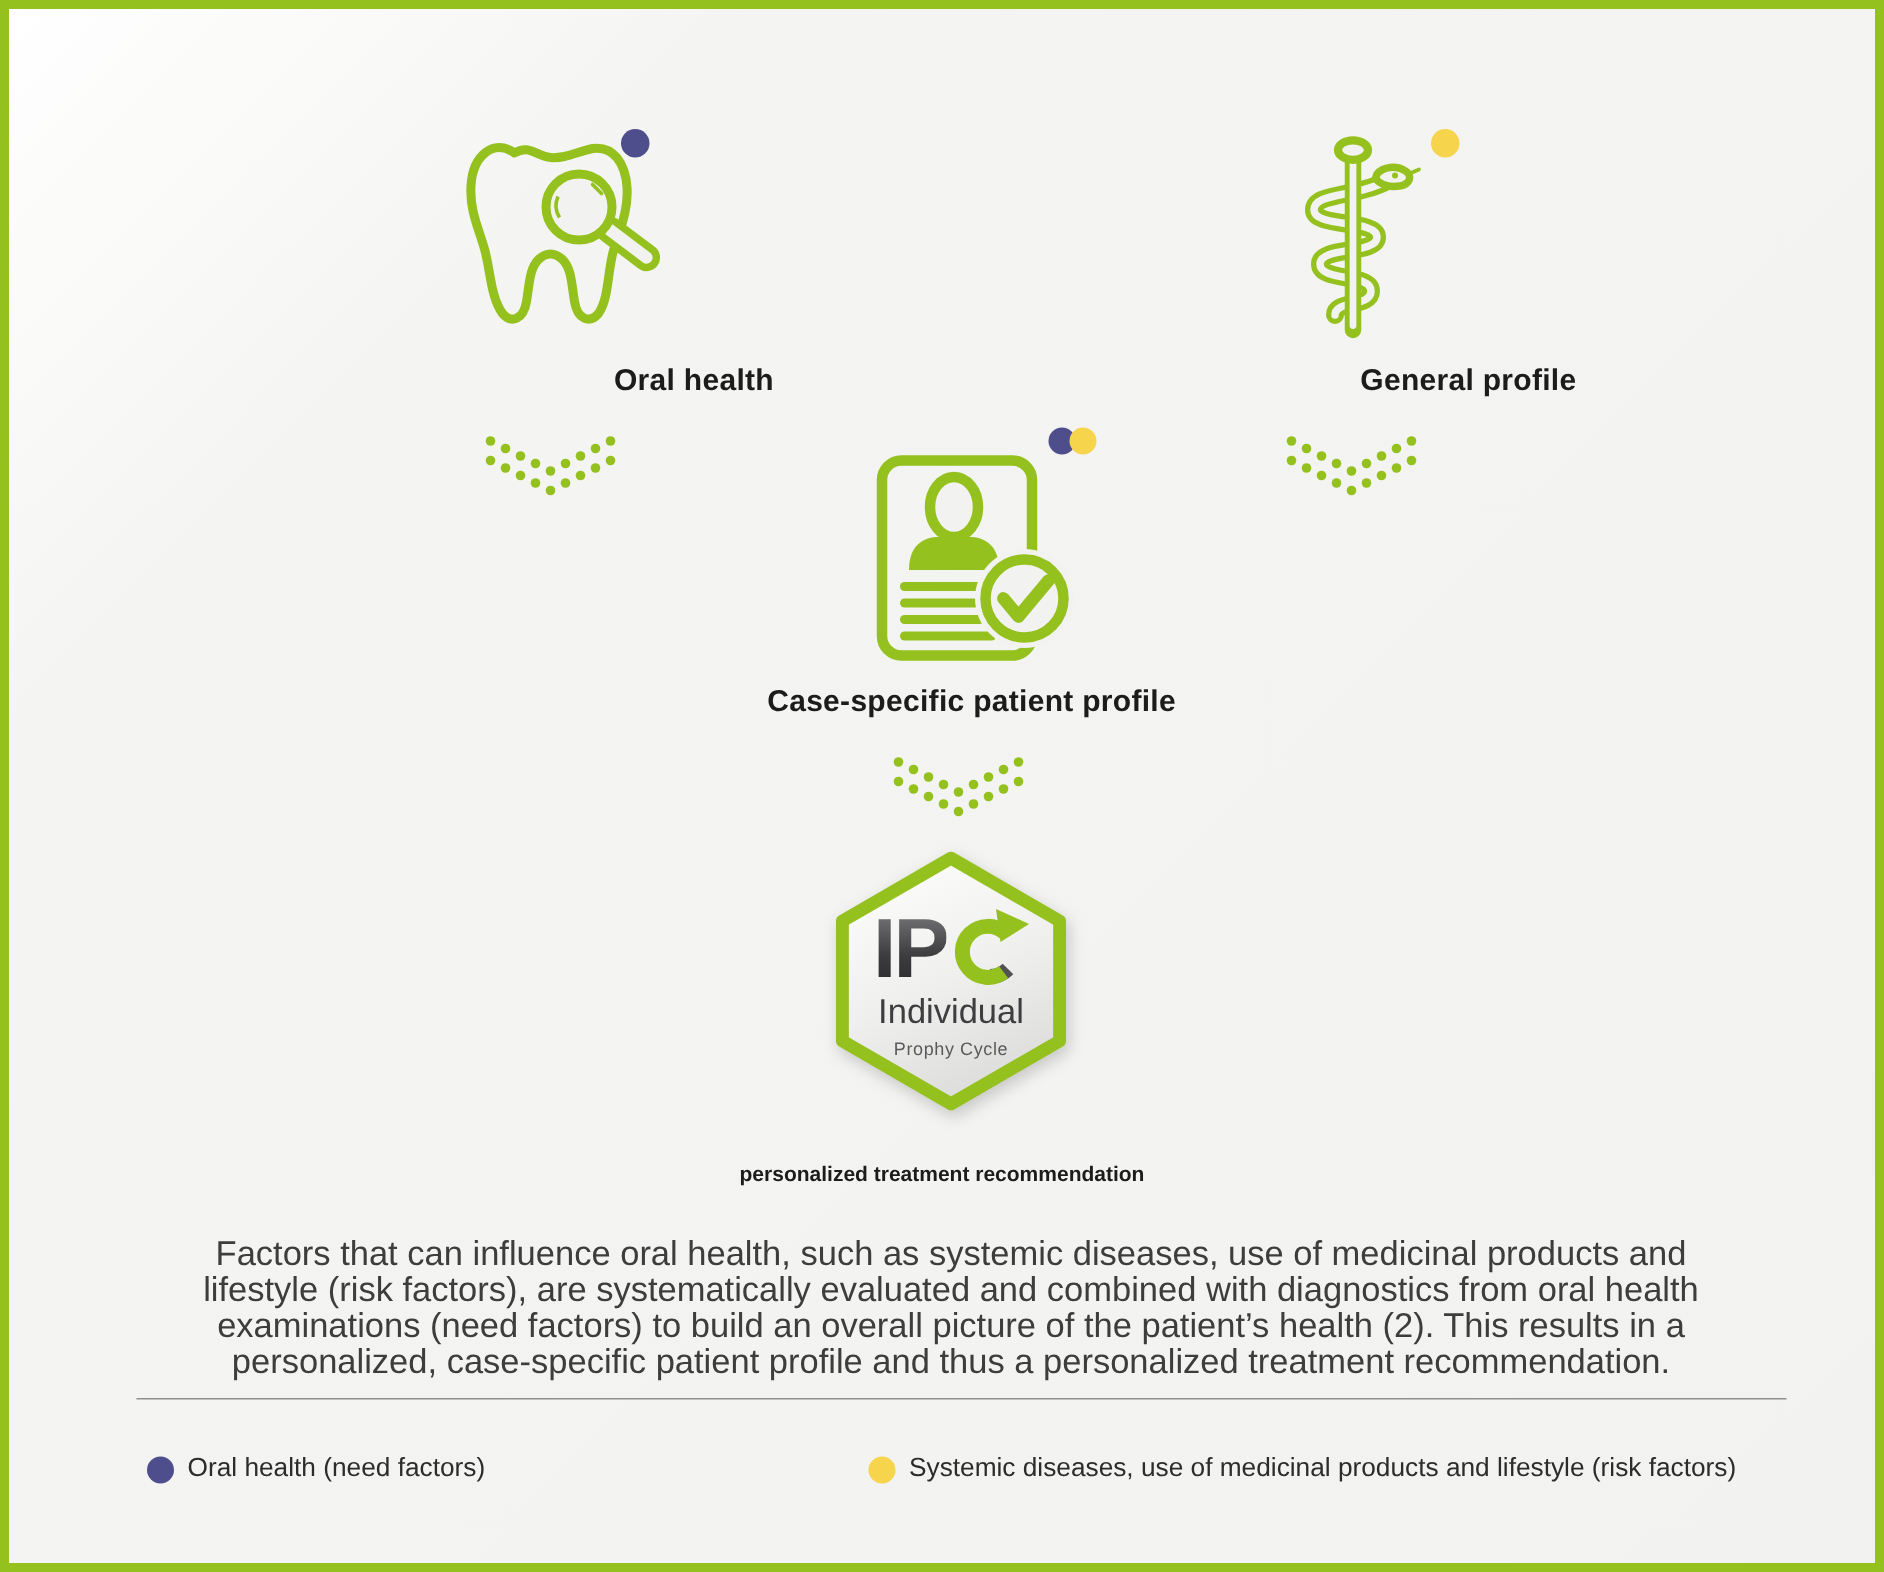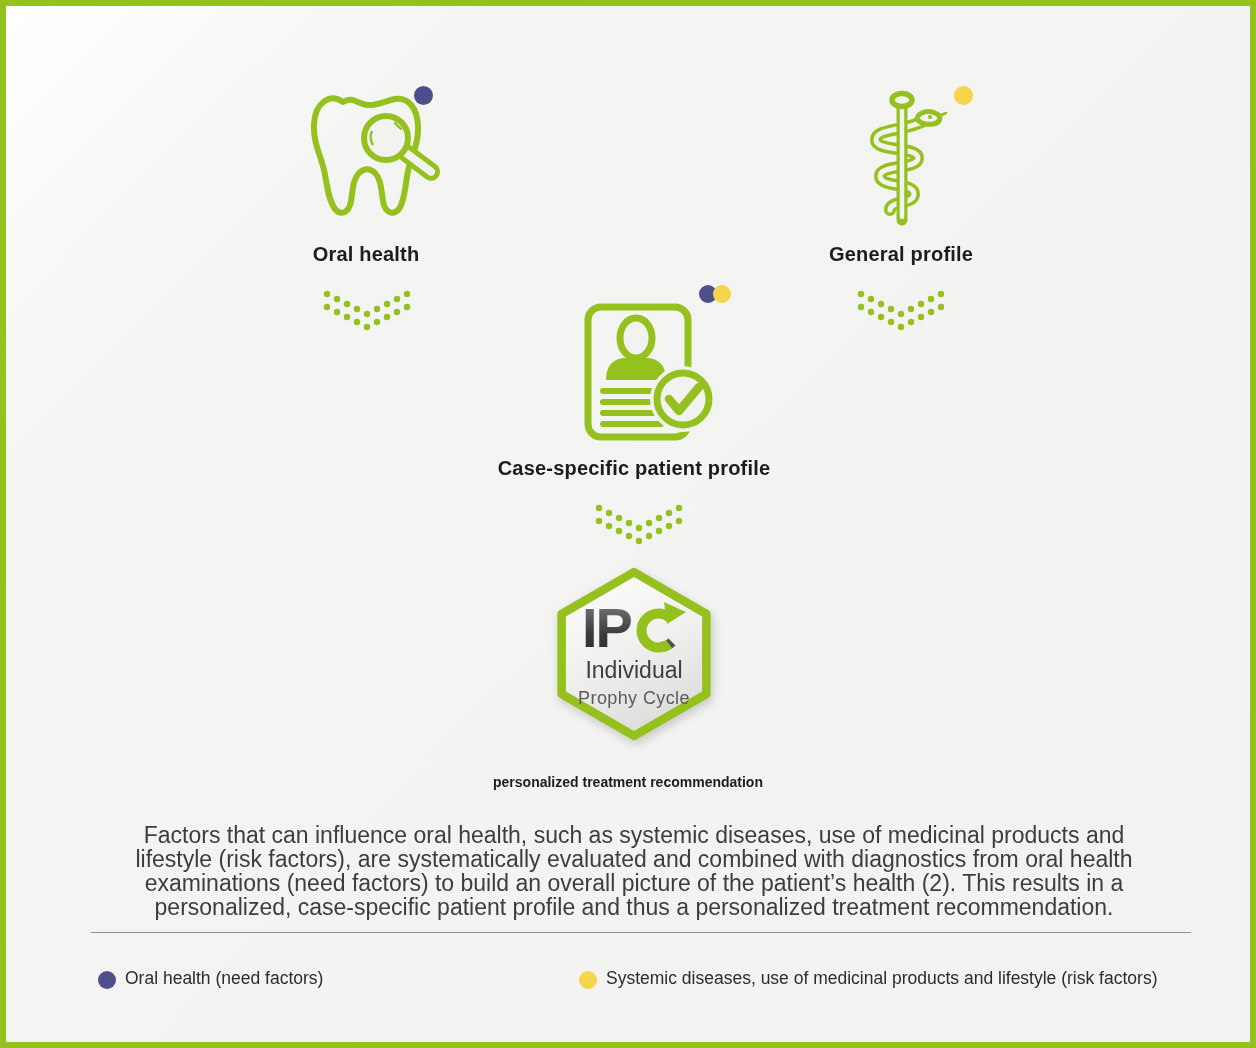--- a/index.html
+++ b/index.html
@@ -8,21 +8,21 @@
     width:1256px;height:1048px;
     box-sizing:border-box;
     border:6px solid #95c11f;
     background:linear-gradient(135deg,#ffffff 0%,#f4f4f2 22%,#f2f2f0 100%);
     font-family:"Liberation Sans", sans-serif;
     overflow:hidden;
   }
   .abs{position:absolute;}
   .node-label{
     position:absolute;
-    text-align:center;
+    text-align:right;
     font-size:20px;font-weight:bold;color:#1c1c1a;
     letter-spacing:.2px;
   }
   .factor-dot{position:absolute;border-radius:50%;}
   .dot-navy{background:#4e4e8c;}
   .dot-yellow{background:#f6d44c;}
   .heading{
     position:absolute;left:0;top:768px;width:100%;
     text-align:center;font-size:14px;font-weight:bold;color:#1c1c1a;
   }
@@ -52,21 +52,21 @@
   .logo-ip{
     font-size:56px;font-weight:bold;letter-spacing:-2px;line-height:54px;
     color:#47474a;
     background:linear-gradient(180deg,#7b7b7e 0%,#3c3c3e 60%,#2b2b2d 100%);
     -webkit-background-clip:text;background-clip:text;
     -webkit-text-fill-color:transparent;
   }
   .logo-c{position:relative;width:52px;height:56px;margin-left:3px;}
   .logo-c .sr{position:absolute;width:1px;height:1px;overflow:hidden;clip:rect(0 0 0 0);}
   .logo-line1{font-size:23px;color:#3e3e40;margin-top:2px;}
-  .logo-line2{font-size:18px;color:#5a5a5c;margin-top:4px;letter-spacing:.4px;}
+  .logo-line2{font-size:12px;color:#5a5a5c;margin-top:4px;letter-spacing:.4px;}
 </style>
 </head>
 <body>
 
 <svg width="0" height="0" style="position:absolute">
   <defs>
     <symbol id="chev" viewBox="0 0 92 46">
       <g fill="#95c11f">
         <circle cx="6" cy="6" r="3.2"></circle>
           <circle cx="16" cy="11" r="3.2"></circle>

